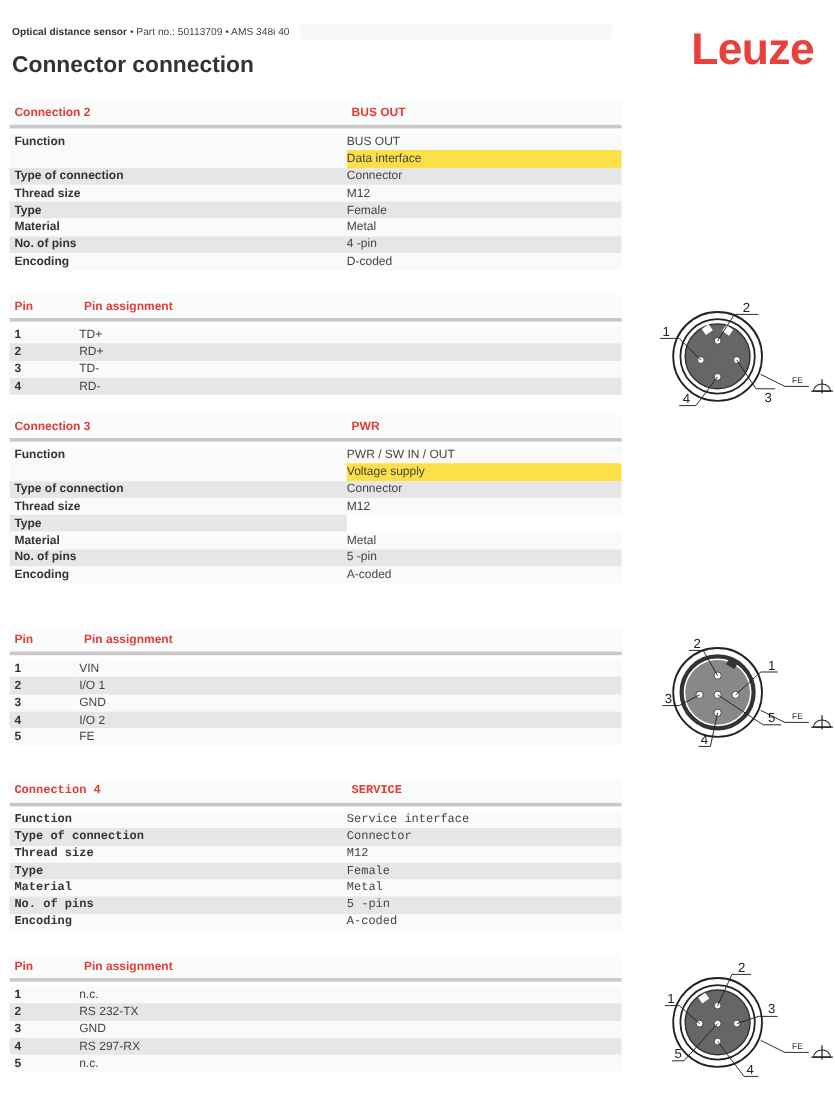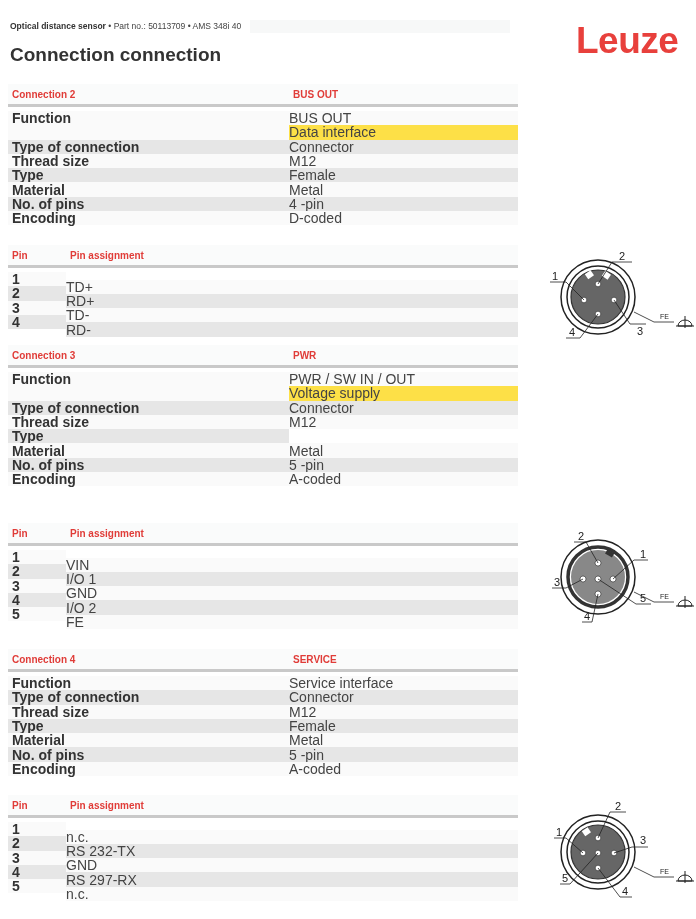--- a/index.html
+++ b/index.html
@@ -10,21 +10,21 @@
     .subtitle-bar { position: absolute; left: 250px; top: 20px; width: 260px; height: 13px; background: #f7f8f8; }
     .title { position: absolute; left: 10px; top: 44px; font-size: 19px; font-weight: bold; color: #333; }
     .logo { position: absolute; left: 576px; top: 22px; font-size: 37px; font-weight: bold; color: #e8403c; letter-spacing: -0.5px; line-height: 1; }
 
     .section { position: absolute; left: 8px; width: 510px; }
     .sec-head { height: 20px; background: #fafbfb; display: flex; align-items: center;
                 font-size: 10px; font-weight: bold; color: #e03c38; border-bottom: 3px solid #c9c9c9; }
     .sec-head .c1 { width: 281px; padding-left: 4px; }
     .sec-head .c2 { flex: 1; }
     .spacer { height: 4px; }
-    .row { height: 14.3px; display: flex; align-items: center; font-size: 14px; }
+    .row { height: 14.3px; display: flex; align-items: flex-end; font-size: 10px; }
     .row .k { width: 281px; padding-left: 4px; font-weight: bold; color: #333; box-sizing: border-box; height: 100%; display: flex; align-items: center; }
     .row .v { flex: 1; height: 100%; display: flex; align-items: center; color: #444; }
     .row.alt .k, .row.alt .v { background: #e6e6e6; }
     .row.valt .v { background: #fde047; }
     .row.valt .k { background: #fafafa; }
     .row.plain .k, .row.plain .v { background: #fafafa; }
 
     .pin-head .c1 { width: 58px; }
     .pin-row .p { width: 58px; padding-left: 4px; box-sizing: border-box; font-weight: bold; color: #333; height: 100%; display: flex; align-items: center; }
     .pin-row .a { flex: 1; color: #444; height: 100%; display: flex; align-items: center; margin-top: 15px; }
@@ -39,21 +39,21 @@
 <body>
 
 <div class="subtitle-bar"></div>
 <div class="subtitle">
   <b>Optical distance sensor</b>
   <span>•</span>
   <span>Part no.: 50113709</span>
   <span>•</span>
   <span>AMS 348i 40</span>
 </div>
-<div class="title">Connection connection</div>
+<div class="title">Connector connection</div>
 <div class="logo">Leuze</div>
 
 <div class="section" style="top:84px;">
   <div class="sec-head">
     <span class="c1">Connection 2</span>
     <span class="c2">BUS OUT</span>
   </div>
   <div class="spacer"></div>
   <div class="row plain">
       <span class="k">Function</span>
@@ -233,21 +233,21 @@
     <text x="48" y="98" font-size="11" fill="#222">4</text>
     <text x="124" y="77" font-size="7" fill="#222">FE</text>
     <g stroke="#222" stroke-width="1" fill="none">
       <path d="M142 84 a7 6 0 0 1 14 0 z"></path>
         <line x1="149" y1="74" x2="149" y2="86"></line>
         <line x1="140" y1="84" x2="158" y2="84"></line>
     </g>
   </svg>
 </div>
 
-<div class="section" style="top:649px;">
+<div class="section" style="top:649px;font-family:Liberation Mono, monospace;">
   <div class="sec-head">
     <span class="c1">Connection 4</span>
     <span class="c2">SERVICE</span>
   </div>
   <div class="spacer"></div>
   <div class="row plain">
       <span class="k">Function</span>
       <span class="v">Service interface</span>
     </div>
   <div class="row alt">

